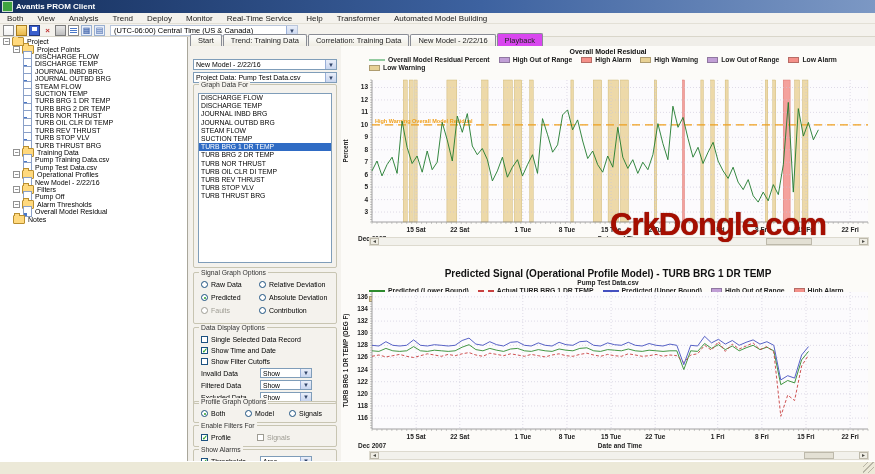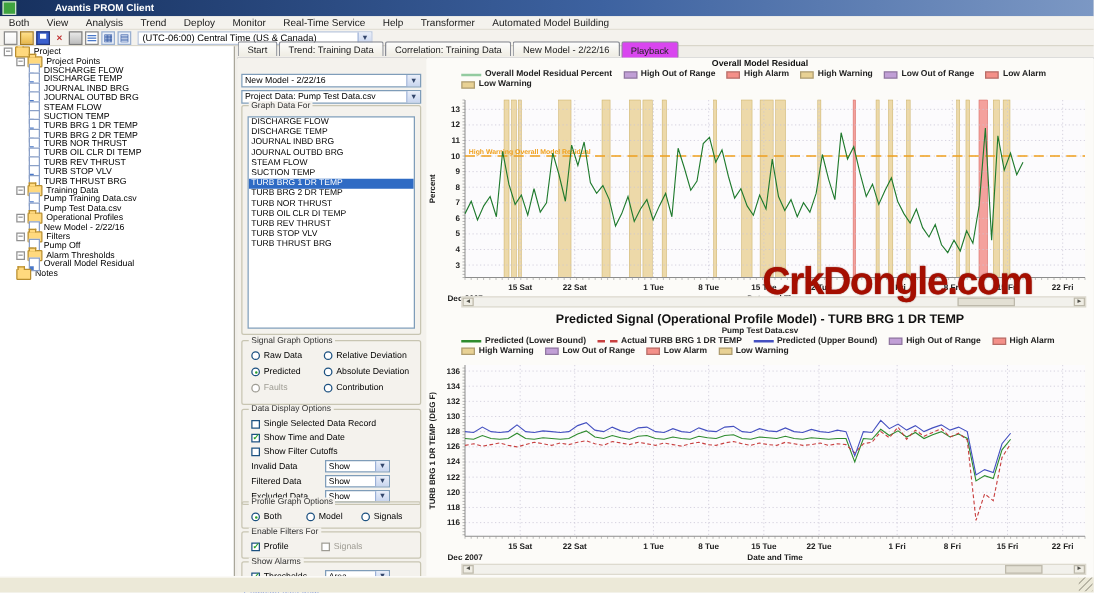--- a/index.html
+++ b/index.html
@@ -2,21 +2,21 @@
 <html><head>
 <meta charset="utf-8">
 <style>
   html,body{margin:0;padding:0;}
   body{width:875px;height:474px;position:relative;overflow:hidden;
        font-family:"Liberation Sans",sans-serif;background:#F0EEE9;
        -webkit-font-smoothing:antialiased;}
   
   .titlebar{position:absolute;left:0;top:0;width:875px;height:13px;
     background:linear-gradient(90deg,#16305E 0%,#3D62A0 55%,#7C98C4 100%);
-    display:flex;align-items:center;padding-left:2px;box-sizing:border-box;gap:28px;}
+    display:flex;align-items:center;padding-left:2px;box-sizing:border-box;}
   .titlebar .appicon{width:9px;height:9px;background:#3fa43f;border:1px solid #cfe2cf;margin-right:3px;}
   .titlebar .t{color:#fff;font-size:8px;font-weight:bold;white-space:nowrap;}
   .menubar{position:absolute;left:0;top:13px;width:875px;height:11px;background:#F4F2ED;
     display:flex;align-items:center;border-bottom:1px solid #E3E0D6;box-sizing:border-box;}
   .mi{font-size:8px;color:#1a1a1a;padding:0 7px;white-space:nowrap;}
   .toolbar{position:absolute;left:0;top:24px;width:875px;height:13px;background:#F4F2ED;
     display:flex;align-items:center;border-bottom:1px solid #D9D6CA;box-sizing:border-box;padding-left:2px;}
   .tico{width:11px;height:11px;margin:0 1px;position:relative;border:1px solid transparent;box-sizing:border-box;
     font-size:8px;line-height:10px;text-align:center;color:#444;}
   .tico.box{border:1px solid #9AB0D0;background:#EAF0FA;}
@@ -38,21 +38,21 @@
   .tree{position:absolute;left:0;top:37px;width:188px;height:424px;background:#fff;
     border-right:1px solid #A9A69A;box-sizing:border-box;overflow:hidden;padding-top:1px;}
   .trow{display:flex;align-items:center;height:7.4px;font-size:7px;white-space:nowrap;color:#000;}
   .exp{width:7px;height:7px;border:1px solid #919191;background:#fff;color:#333;font-size:7px;line-height:5px;
     text-align:center;box-sizing:border-box;margin-right:2px;flex:0 0 auto;}
   .folder{width:10px;height:7px;background:#FFD97E;border:1px solid #B98E2F;border-radius:1px;position:relative;margin-right:3px;flex:0 0 auto;}
   .folder::before{content:"";position:absolute;top:-3px;left:0;width:4px;height:2px;background:#FFD97E;border:1px solid #B98E2F;border-bottom:none;}
   .page{width:7px;height:9px;background:#fff;border:1px solid #8AA0C8;position:relative;margin-right:3px;flex:0 0 auto;}
   .page::after{content:"";position:absolute;bottom:0;left:0;width:3px;height:3px;background:#4A78C8;}
   
-  .tabs{position:absolute;left:190px;top:33px;width:685px;height:13px;display:flex;align-items:flex-start;}
+  .tabs{position:absolute;left:190px;top:33px;width:685px;height:13px;display:flex;align-items:center;}
   .tab{font-size:7.5px;padding:1px 7px 1px 7px;border:1px solid #898C95;border-bottom:none;
     background:linear-gradient(#FDFDFD,#EFEDE3);margin-right:1px;border-radius:2px 2px 0 0;white-space:nowrap;color:#222;}
   .tab.active{background:#d946ef;font-weight:normal;padding-top:2px;position:relative;z-index:2;}
   .tabline{position:absolute;left:190px;top:45.5px;width:685px;height:1px;background:#898C95;}
   
   .opts{position:absolute;left:190px;top:46px;width:151px;height:415px;background:#F4F2ED;font-size:7px;}
   .combo{position:absolute;left:3px;width:144px;height:11px;background:#fff;border:1px solid #7F9DB9;
     box-sizing:border-box;display:flex;align-items:center;}
   .combo .v{flex:1;font-size:7px;padding:0 2px;white-space:nowrap;overflow:hidden;}
   .gb{position:absolute;left:3px;width:144px;border:1px solid #C8C5B2;border-radius:2px;box-sizing:border-box;}
@@ -655,21 +655,21 @@
         <polyline points="31.0,92.9 36.0,83.0 41.0,97.9 46.0,86.7 51.1,79.2 56.1,95.4 61.1,43.1 66.1,69.3 71.1,85.5 76.1,78.0 81.2,94.2 86.2,73.0 91.2,91.7 96.2,84.2 101.2,44.4 106.2,61.8 111.3,83.0 116.3,38.1 121.3,54.3 126.3,35.6 131.3,68.0 136.3,76.7 141.3,70.5 146.4,81.7 151.4,102.9 156.4,92.9 161.4,79.2 166.4,99.2 171.4,89.2 176.5,81.7 181.5,97.9 186.5,86.7 191.5,76.7 196.5,95.4 201.5,40.6 206.6,56.8 211.6,74.2 216.6,66.8 221.6,36.9 226.6,31.9 231.6,51.8 236.6,41.9 241.7,63.0 246.7,80.5 251.7,73.0 256.7,86.7 261.7,94.2 266.7,78.0 271.8,89.2 276.8,49.3 281.8,79.2 286.8,90.4 291.8,81.7 296.8,95.4 301.8,84.2 306.9,91.7 311.9,76.7 316.9,45.6 321.9,65.5 326.9,81.7 331.9,28.2 337.0,49.3 342.0,39.4 347.0,60.5 352.0,79.2 357.0,69.3 362.0,85.5 367.1,74.2 372.1,64.3 377.1,83.0 382.1,92.9 387.1,100.4 392.1,89.2 397.1,104.1 402.2,111.6 407.2,101.6 412.2,117.8 417.2,124.1 422.2,114.1 427.2,122.8 432.3,106.6 437.3,116.6 442.3,86.7 447.3,24.4 452.3,114.1 457.3,30.6 462.4,58.1 467.4,44.4 472.4,61.8 477.4,51.8" fill="none" stroke="#1F7A2D" stroke-width="0.9"></polyline>
       </svg>
     <div class="hscroll" style="left:28px;top:191px;width:500px;">
       <span class="sbtn" style="left:0;">◄</span>
       <span class="sthumb" style="right:56px;width:46px;"></span>
       <span class="sbtn" style="right:0;">►</span>
     </div>
   </div>
 
   <div class="chart" style="top:202px;height:213px;">
-    <div class="ctitle" style="font-size:10px;margin-top:2px;">Predicted Signal (Operational Profile Model) - TURB BRG 1 DR TEMP</div>
+    <div class="ctitle" style="font-size:10px;margin-top:20px;">Predicted Signal (Operational Profile Model) - TURB BRG 1 DR TEMP</div>
     <div class="csub">Pump Test Data.csv</div>
     <div class="legend" id="leg1" style="margin-top:1px;">
         <span class="lgi">
           <span class="sw-line" style="border-top-color: rgb(46, 139, 46);"></span>
           <span>Predicted (Lower Bound)</span>
         </span>
         <span class="lgi">
           <span class="sw-dash" style="border-top-color: rgb(200, 64, 64);"></span>
           <span>Actual TURB BRG 1 DR TEMP</span>
         </span>

